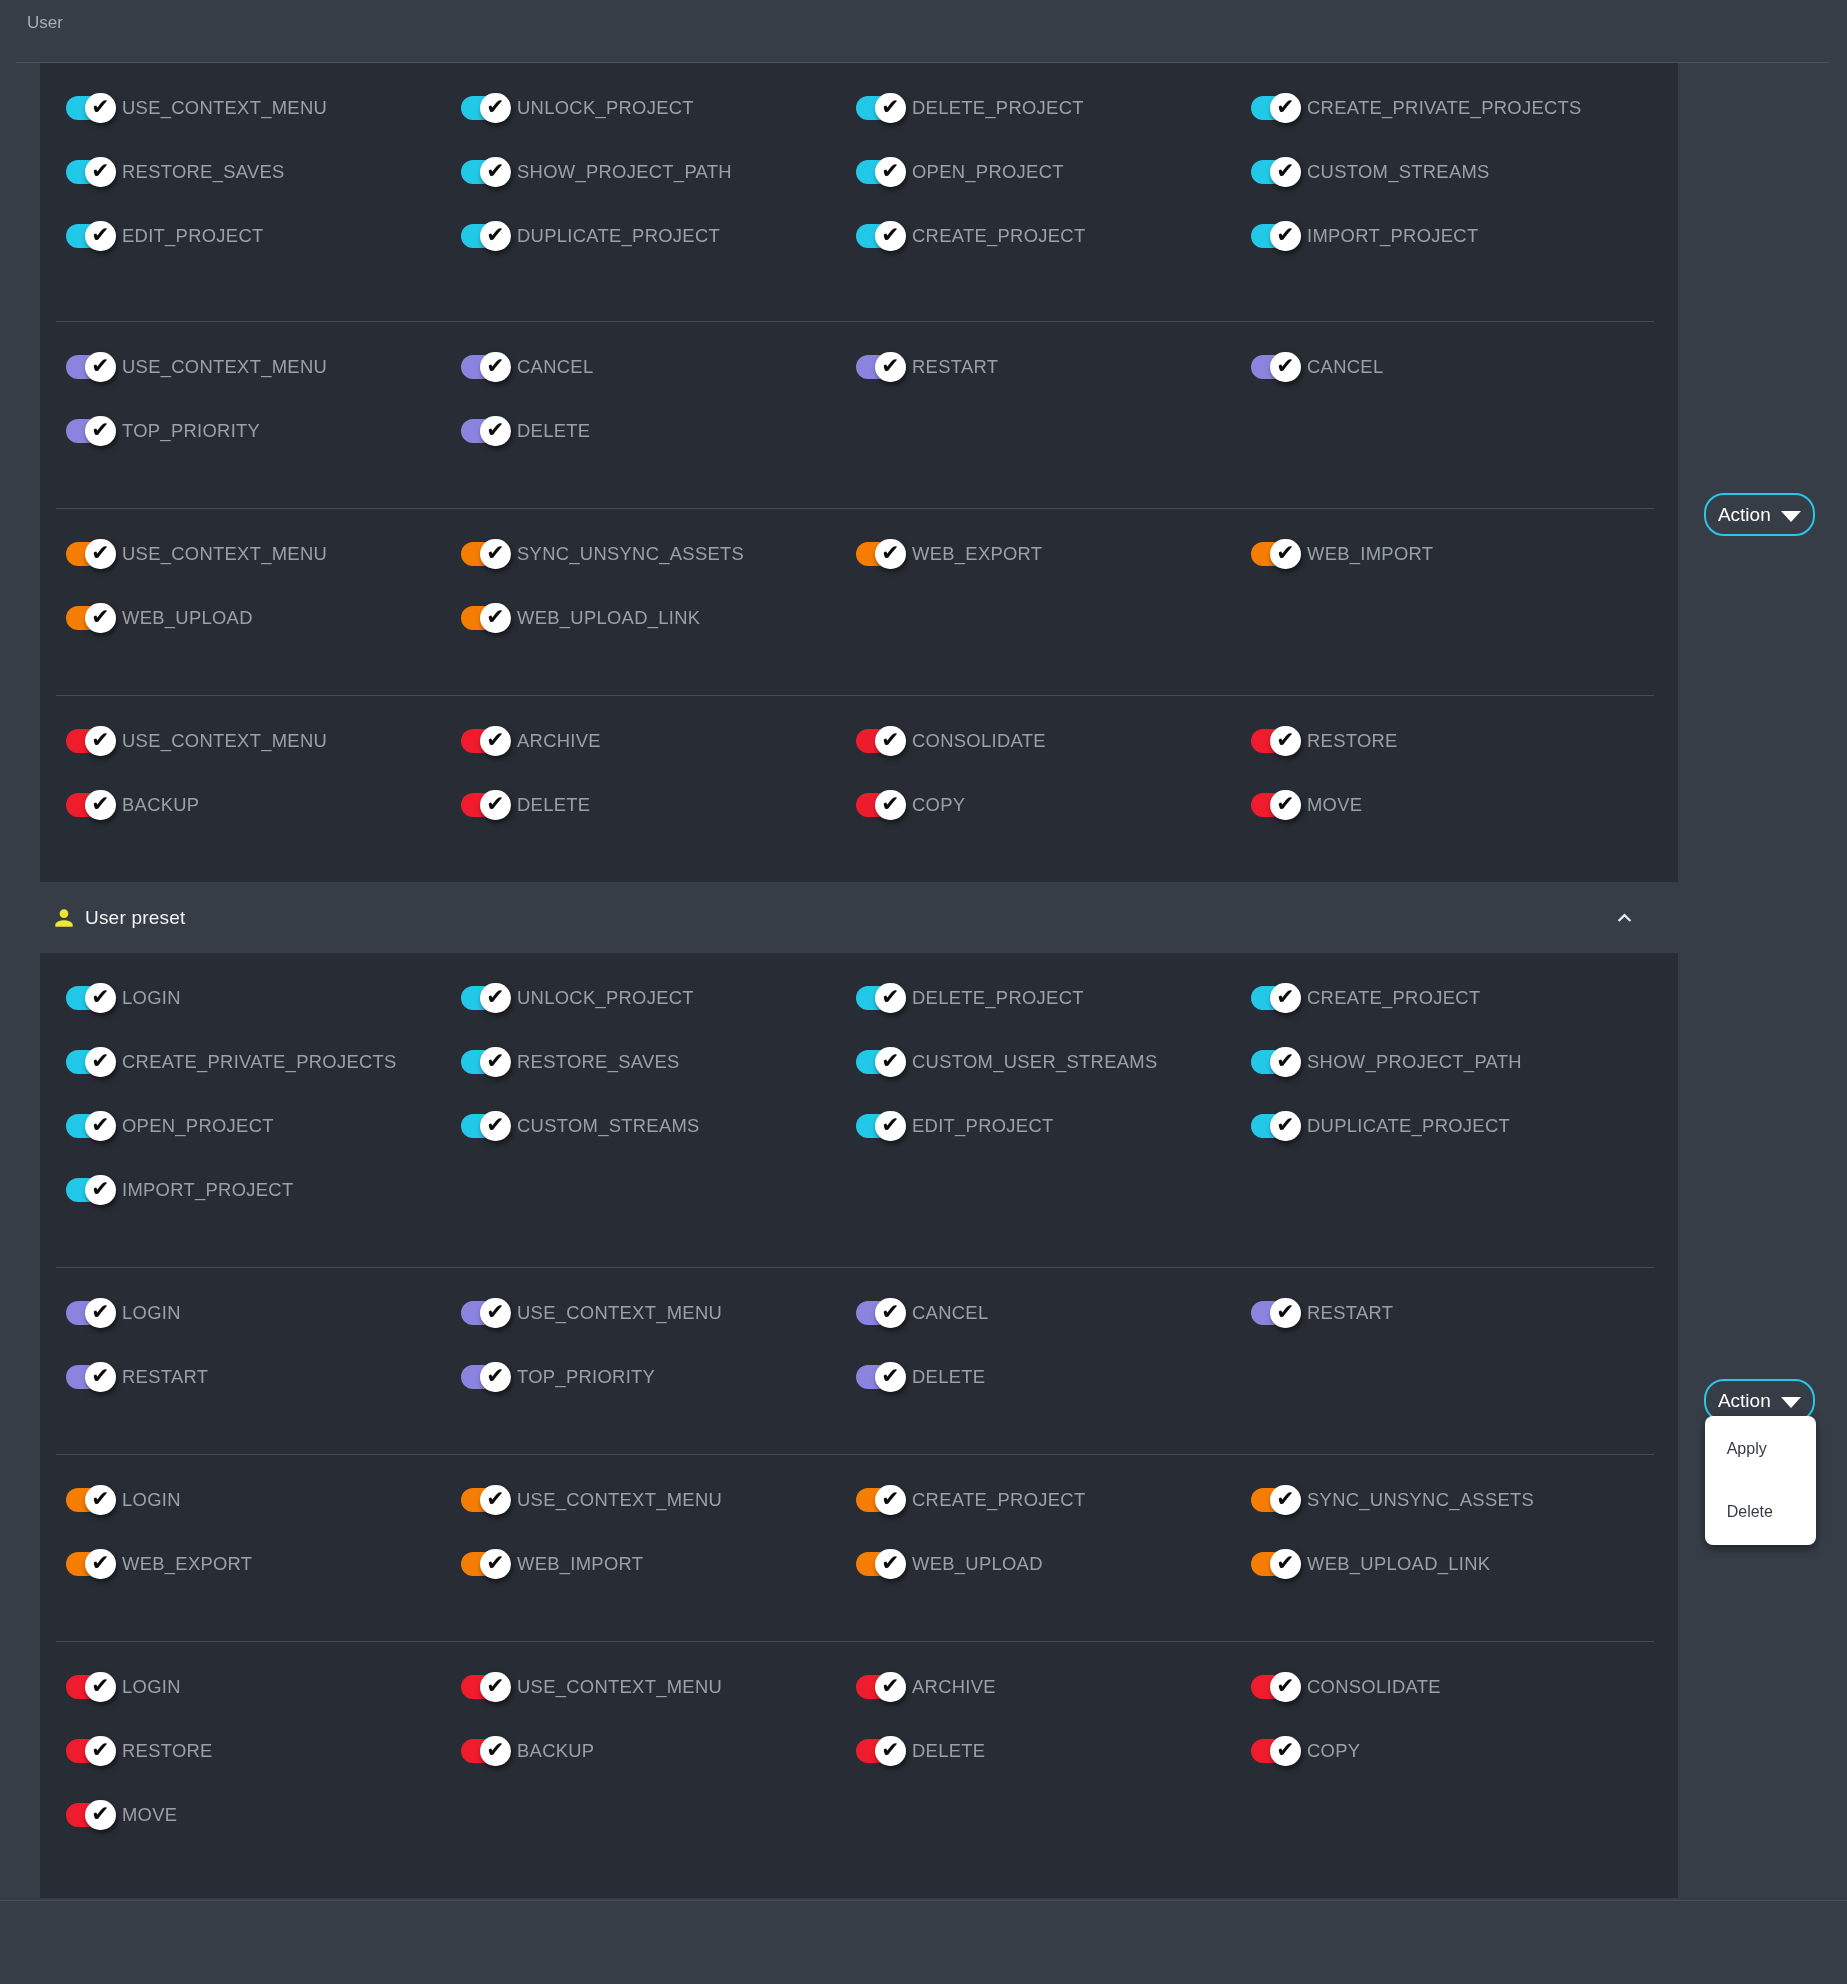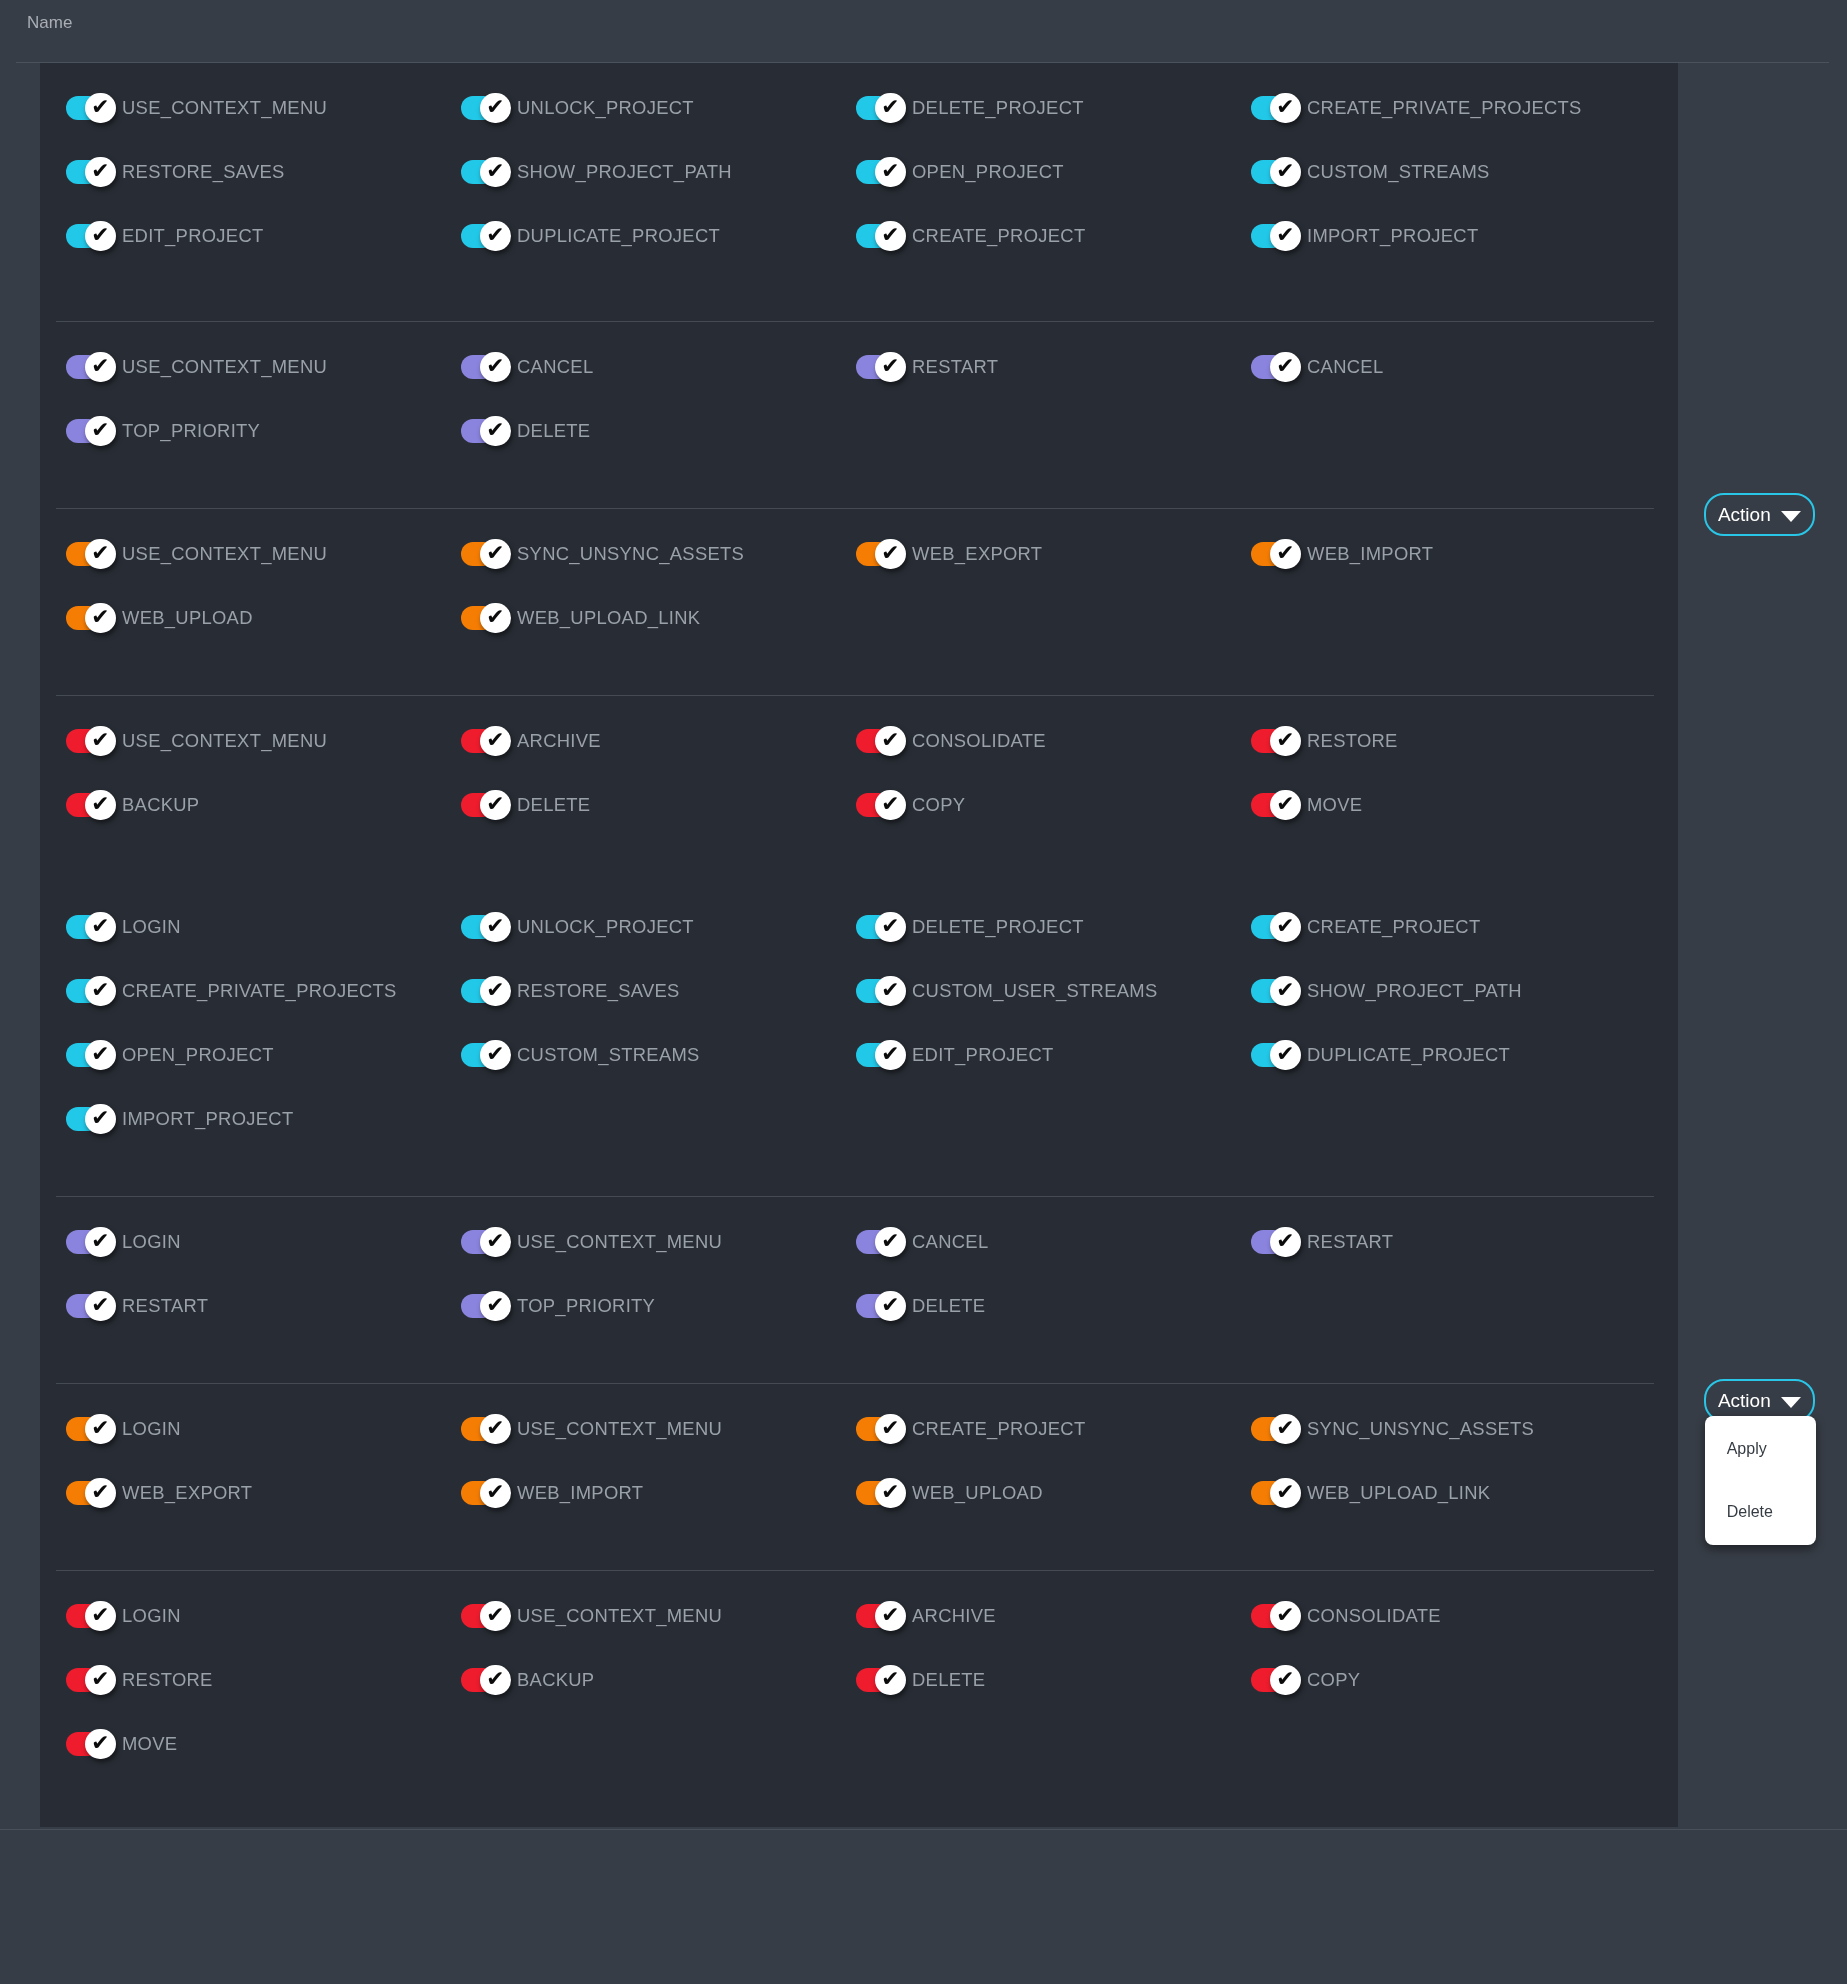--- a/index.html
+++ b/index.html
@@ -114,21 +114,21 @@
   }
   .bottom-divider{
     margin-top:1.6px;width:100%;
     border-top:0.8px solid #4a505a;
   }
 </style>
 </head>
 <body>
 
 <div class="name-row">
-  <span class="name-text">Name</span>
+  <span class="name-text">User</span>
 </div>
 <div class="top-divider"></div>
 
 <div id="groups-root">
     <section class="group group-0">
     <div class="panel">
         <div class="section" style="--sw-color: #22c8e8;">
           <div class="item">
     <span class="switch" role="switch" aria-checked="true">
       <span class="thumb">
@@ -395,20 +395,34 @@
     <span class="item-label">MOVE</span>
   </div>
         </div>
       </div>
     <button class="action-btn">
       <span class="action-label">Action</span>
       <span class="action-caret"></span>
     </button>
   </section>
     <section class="group group-1">
+    <div class="group-header">
+
+      <span class="g-icon">
+        <svg width="26" height="26" viewBox="0 0 24 24" fill="#f1e434">
+            <path d="M12 12c2.21 0 4-1.79 4-4s-1.79-4-4-4-4 1.79-4 4 1.79 4 4 4zm0 2c-2.67 0-8 1.34-8 4v2h16v-2c0-2.66-5.33-4-8-4z"></path>
+          </svg>
+      </span>
+      <span class="g-title">User preset</span>
+      <span class="chevron">
+        <svg width="27" height="27" viewBox="0 0 24 24" fill="#e8ebee">
+            <path d="M7.41 15.41 12 10.83l4.59 4.58L18 14l-6-6-6 6z"></path>
+          </svg>
+      </span>
+    </div>
     <div class="panel">
         <div class="section" style="--sw-color: #22c8e8;">
           <div class="item">
     <span class="switch" role="switch" aria-checked="true">
       <span class="thumb">
         <span class="check">✔</span>
       </span>
     </span>
     <span class="item-label">LOGIN</span>
   </div>

